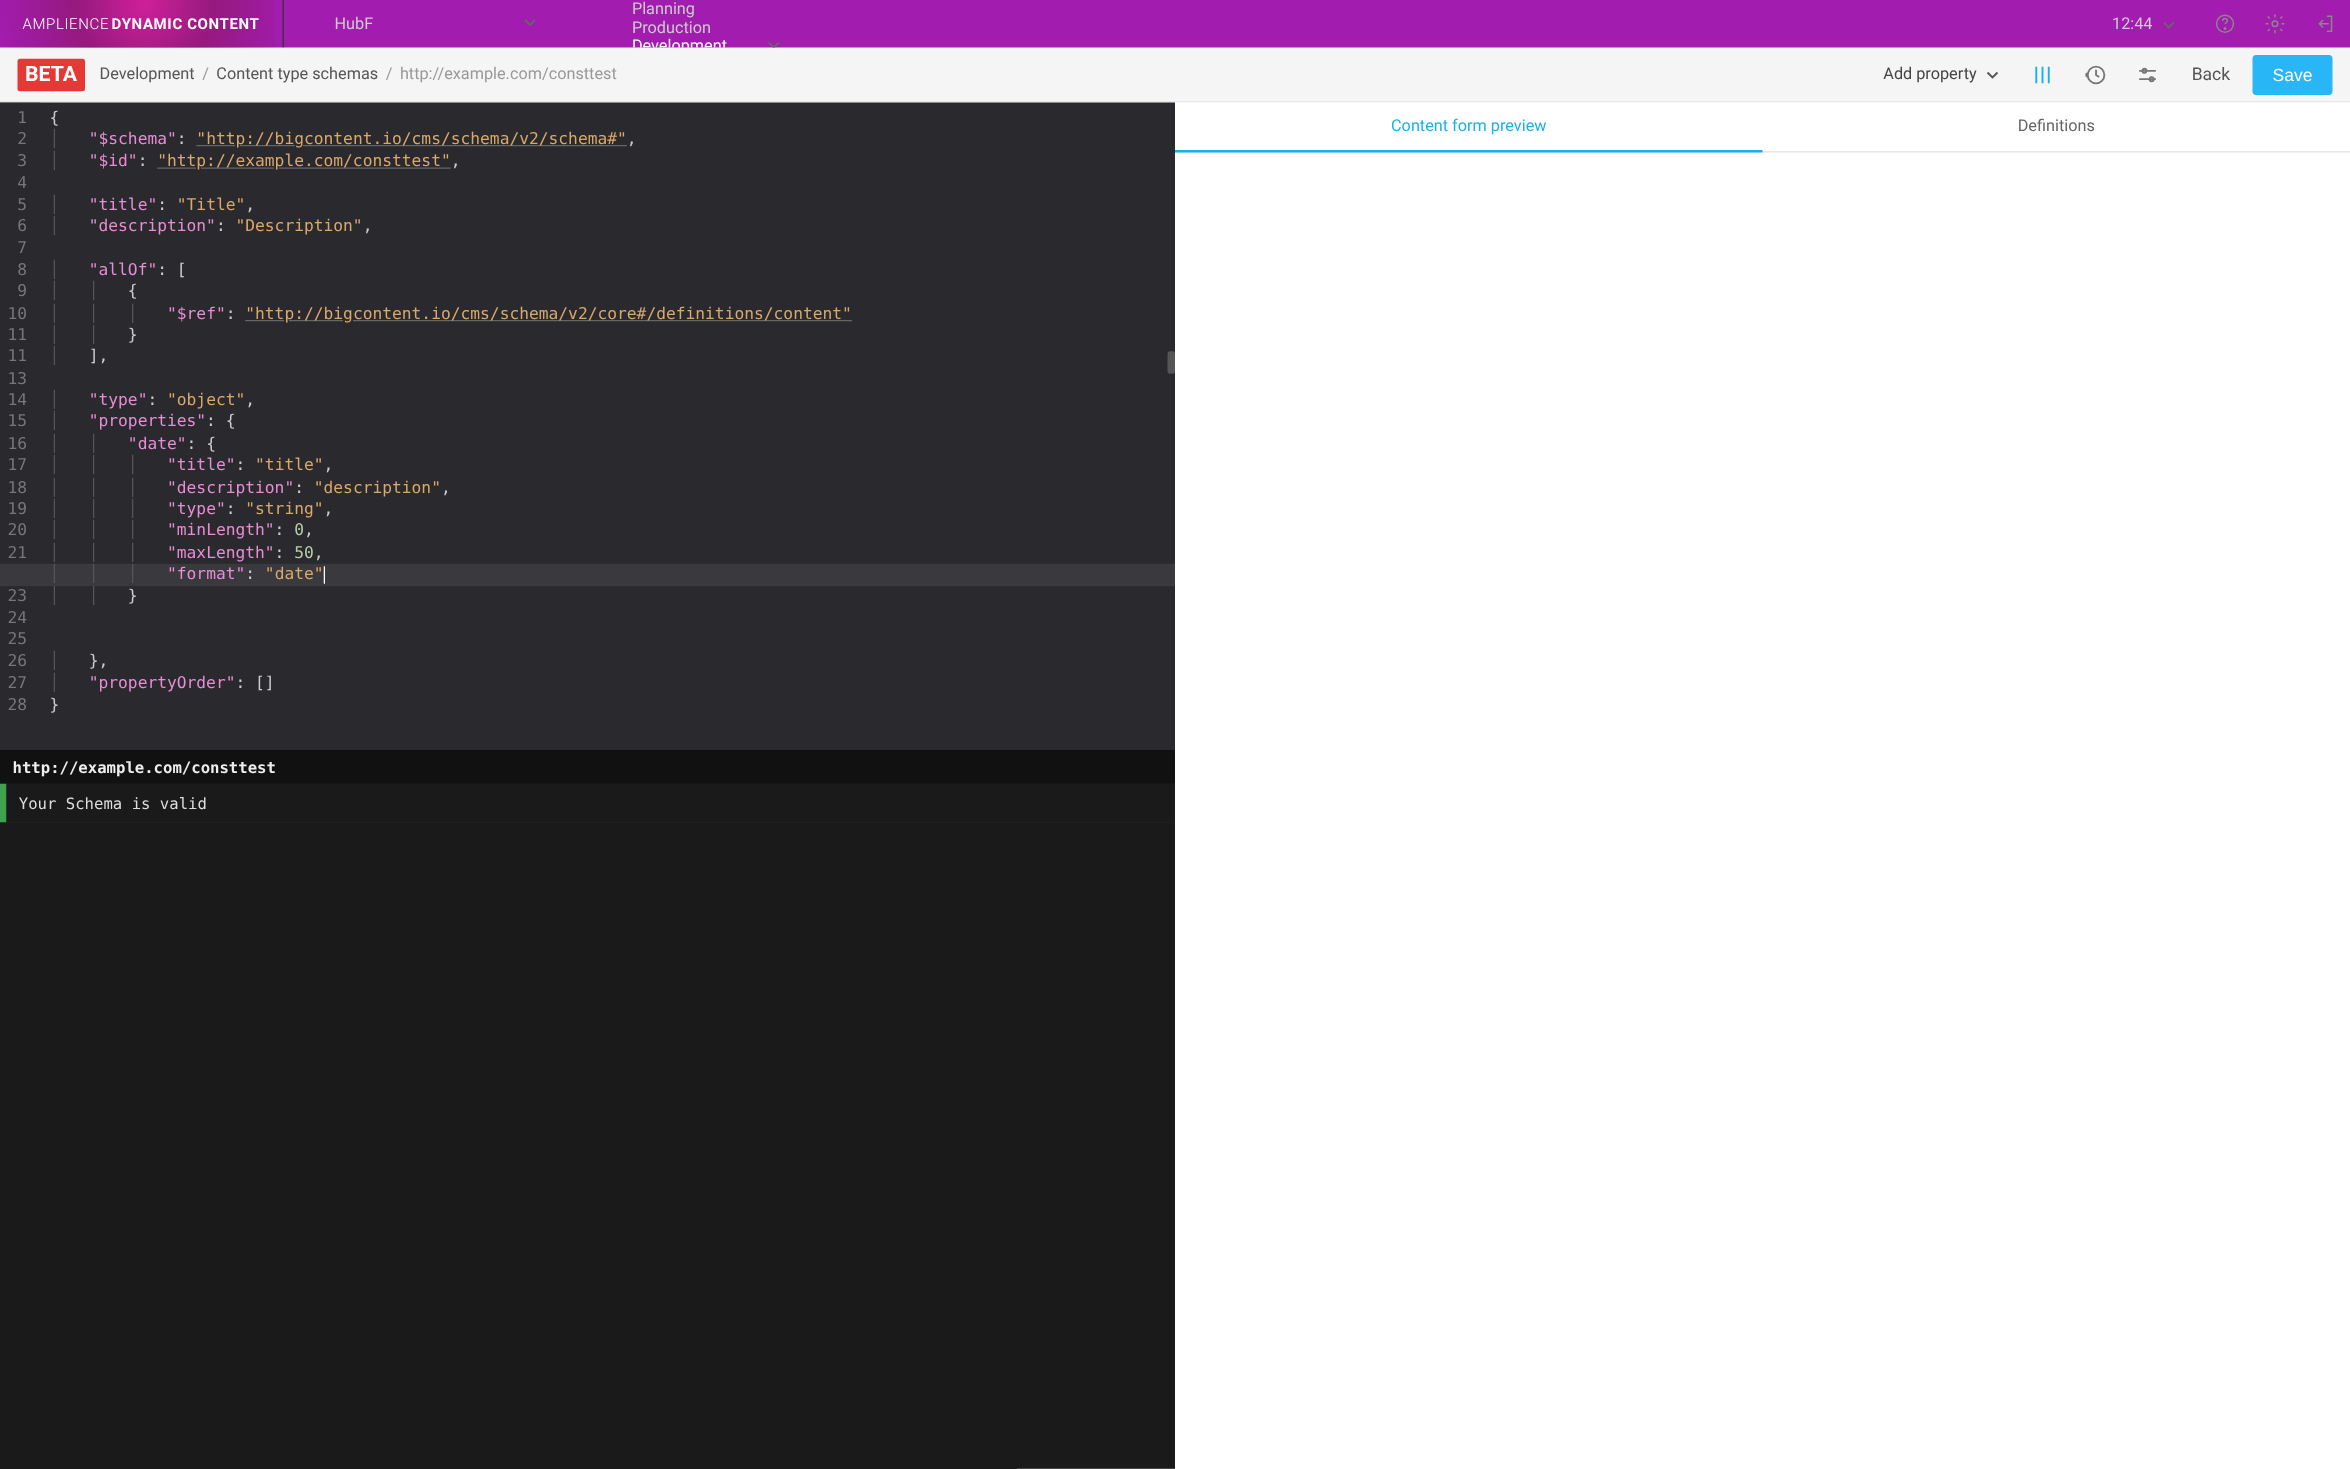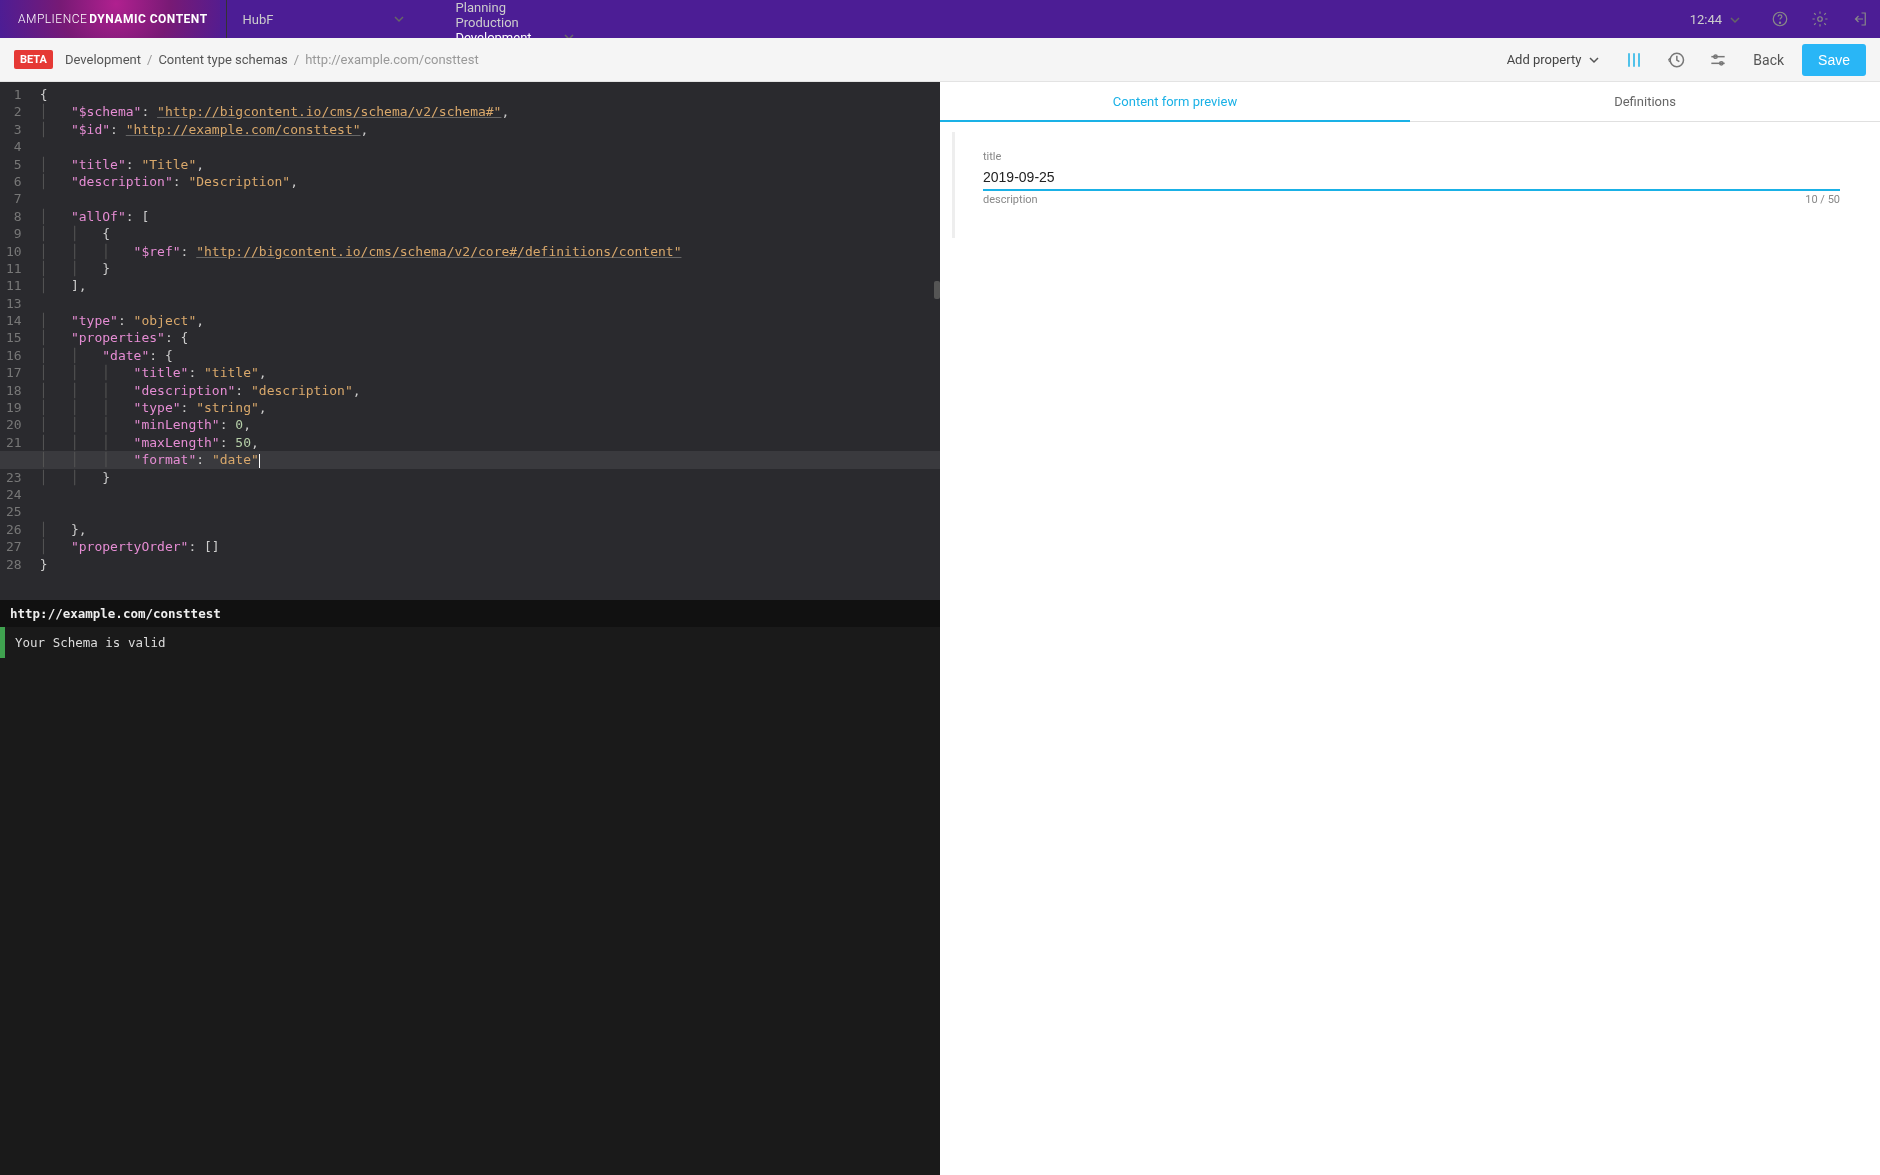--- a/index.html
+++ b/index.html
@@ -1,20 +1,20 @@
 <!DOCTYPE html>
 <html><head>
 <meta charset="utf-8">
 <style>
   * { box-sizing: border-box; margin: 0; padding: 0; }
   html, body { width: 100%; height: 100%; font-family: -apple-system, BlinkMacSystemFont, "Segoe UI", Roboto, sans-serif; }
   body { display: flex; flex-direction: column; background: #fff; overflow: hidden; }
 
   
-  .topnav { height: 38px; background: #4c1d95; display: flex; align-items: flex-start; color: #fff; position: relative; overflow: hidden; }
+  .topnav { height: 38px; background: #a21caf; display: flex; align-items: flex-start; color: #fff; position: relative; overflow: hidden; gap: 25px; }
   .topnav::before {
     content: ""; position: absolute; left: -40px; top: -60px; width: 260px; height: 160px;
     background: radial-gradient(circle at 60% 40%, #e6228c 0%, #8f1864 30%, transparent 65%);
     opacity: 0.65; pointer-events: none;
   }
   .brand { position: relative; z-index: 1; padding: 0 18px; font-size: 12px; letter-spacing: 0.5px; height: 100%; display: flex; align-items: center; border-right: 1px solid #333; }
   .brand .light { font-weight: 300; }
   .brand .bold { font-weight: 700; margin-left: 2px; }
   .hub { position: relative; z-index: 1; padding: 0 16px; height: 100%; display: flex; align-items: center; gap: 120px; color: #ccc; font-size: 13px; cursor: pointer; }
   .hub .chev { color: #666; }
@@ -24,21 +24,21 @@
   .navtab.active::after { content: ""; position: absolute; left: 0; right: 0; bottom: 0; height: 3px; background: #1ab1e6; }
   .navtab .chev { margin-left: 32px; color: #666; }
   .nav-right { margin-left: auto; display: flex; align-items: center; height: 100%; }
   .time { font-size: 13px; color: #ccc; padding: 0 8px; }
   .nav-right .chev { color: #666; margin-right: 20px; }
   .icon-btn { width: 40px; height: 100%; display: flex; align-items: center; justify-content: center; color: #888; cursor: pointer; }
   .icon-btn svg { width: 18px; height: 18px; }
 
   
   .subheader { height: 44px; background: #f5f5f5; display: flex; align-items: center; padding: 0 14px; border-bottom: 1px solid #e3e3e3; }
-  .beta { background: #e53935; color: #fff; font-size: 11px; font-weight: 700; padding: 3px 6px; border-radius: 2px; margin-right: 12px; }
+  .beta { background: #e53935; color: #fff; font-size: 17px; font-weight: 700; padding: 3px 6px; border-radius: 2px; margin-right: 12px; }
   .crumbs { font-size: 13px; color: #555; display: flex; gap: 6px; align-items: center; }
   .crumbs .sep { color: #999; }
   .crumbs .muted { color: #999; }
   .sub-right { margin-left: auto; display: flex; align-items: center; gap: 8px; }
   .addprop { font-size: 13px; color: #444; display: flex; align-items: center; gap: 8px; padding: 6px 10px; cursor: pointer; }
   .tool { width: 34px; height: 34px; display: flex; align-items: center; justify-content: center; color: #777; cursor: pointer; border-radius: 3px; }
   .tool.active { color: #1ab1e6; }
   .tool svg { width: 20px; height: 20px; }
   .backlnk { font-size: 14px; color: #555; padding: 0 10px; cursor: pointer; }
   .save-btn { background: #29b6f6; color: #fff; font-size: 14px; font-weight: 500; padding: 8px 16px; border-radius: 3px; border: none; cursor: pointer; }
@@ -258,24 +258,14 @@
 
   <div class="right">
     <div class="ptabs">
       <div class="ptab active">
           <span>Content form preview</span>
         </div>
       <div class="ptab">
           <span>Definitions</span>
         </div>
     </div>
-    <div class="form">
-      <div class="field">
-        <div class="flabel">title</div>
-        <input class="finput" value="2019-09-25" style="">
-        <div class="fmeta">
-          <span>description</span>
-          <span>10 / 50</span>
-        </div>
-      </div>
-    </div>
   </div>
 </div>
 
 </body></html>

